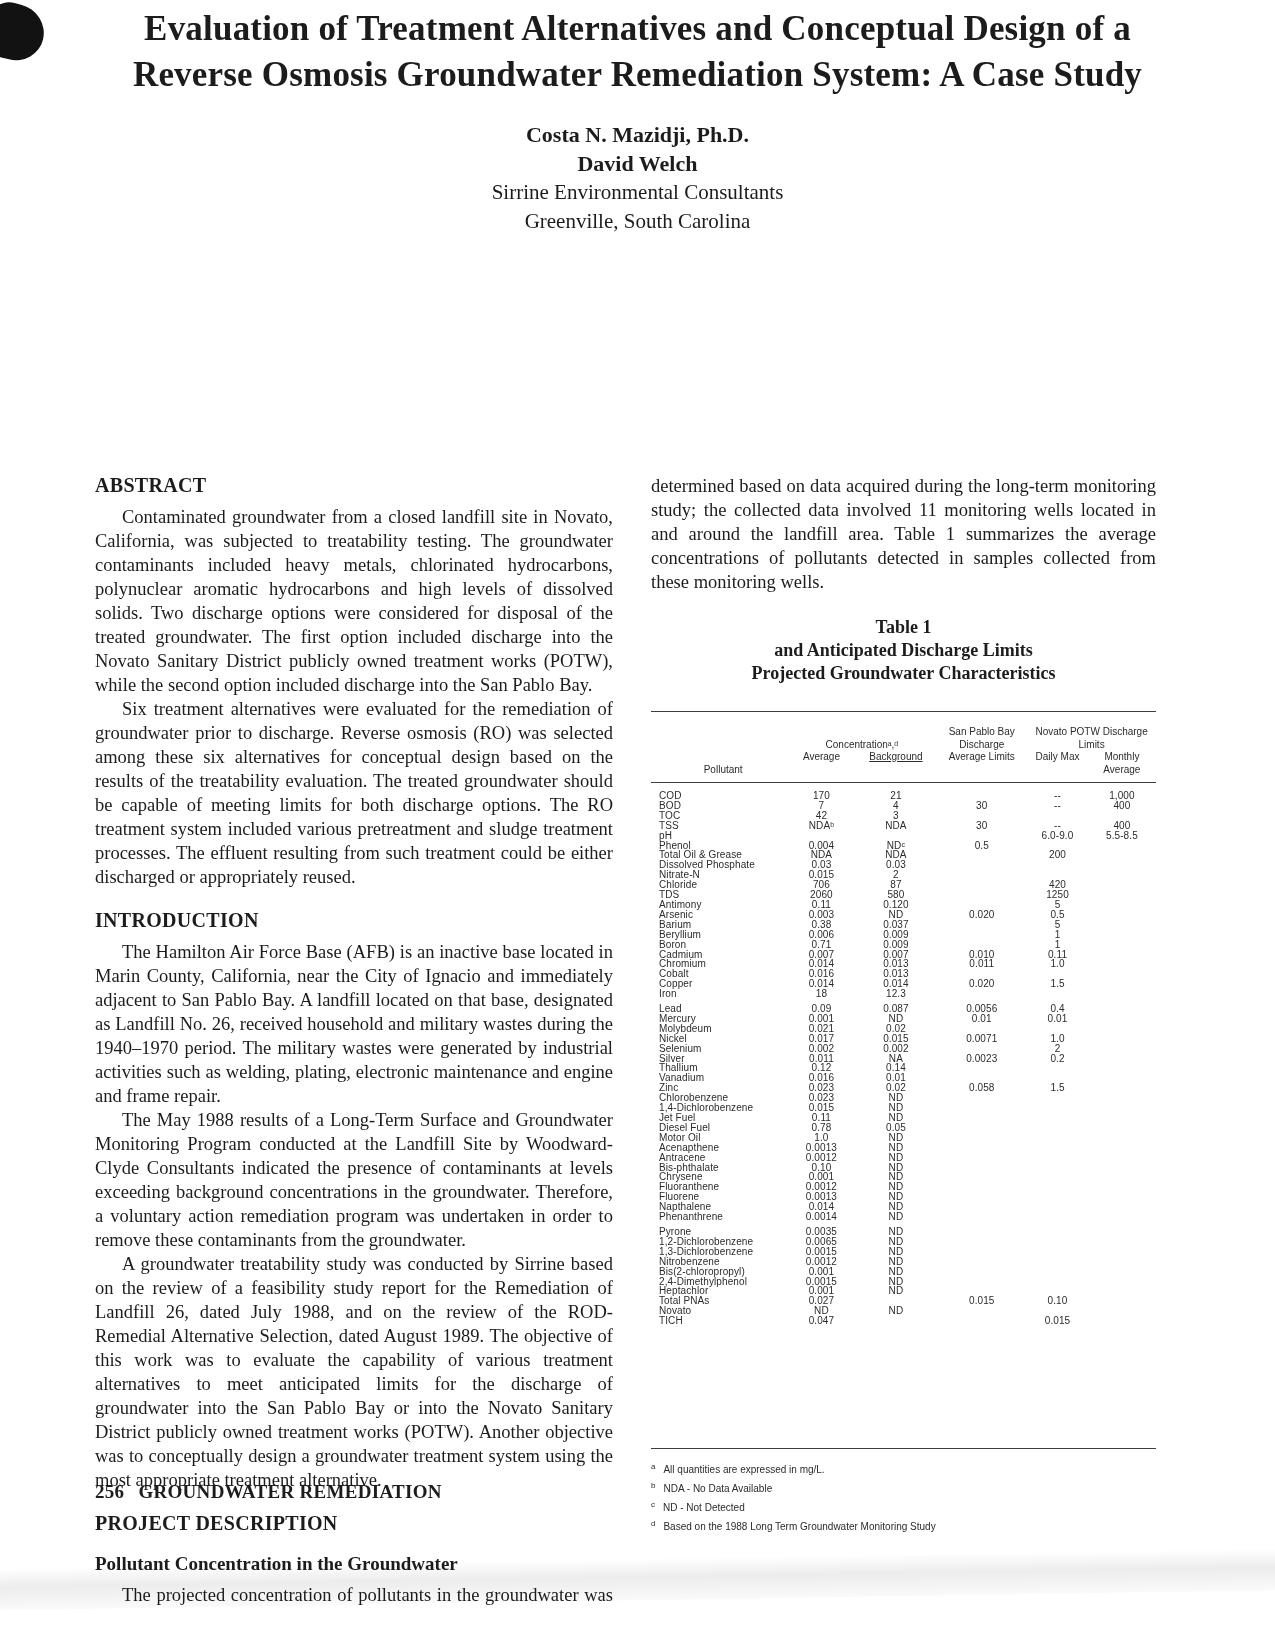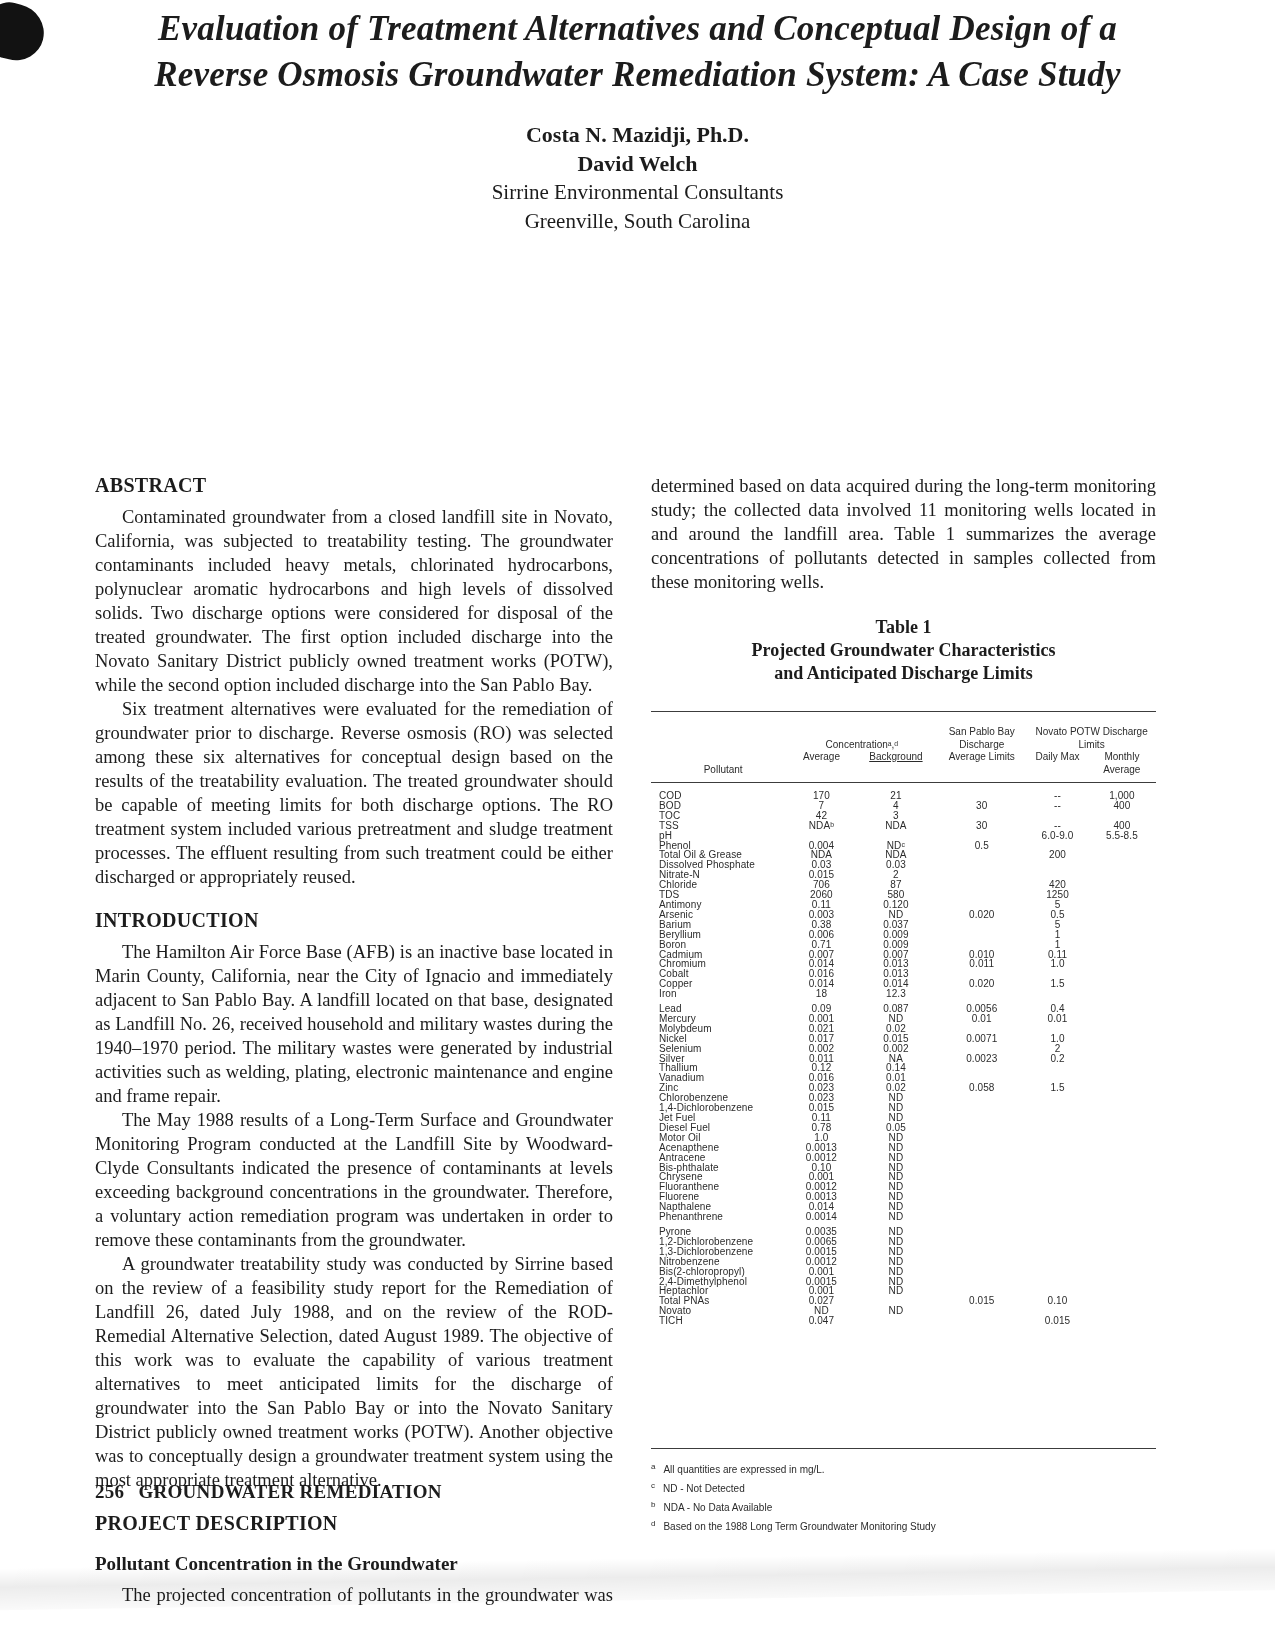--- a/index.html
+++ b/index.html
@@ -22,21 +22,21 @@
     background:linear-gradient(to bottom, rgba(0,0,0,0.00), rgba(0,0,0,0.075) 45%, rgba(0,0,0,0.02));
     transform:rotate(-0.9deg);
   }
   
   .title{
     margin:6px 70px 0 70px;
     text-align:center;
     font-size:35px;font-weight:bold;line-height:46px;
     letter-spacing:0.2px;
   }
-  .title span{display:block;font-style:italic;}
+  .title span{display:block;}
   .authors{
     margin-top:22px;text-align:center;line-height:29px;
   }
   .authors .name{font-size:22px;font-weight:bold;display:block;}
   .authors .affil{font-size:21px;display:block;}
   
   .columns{
     display:flex;
     margin:238px 95px 0 95px;
     gap:38px;
@@ -146,22 +146,22 @@
       <h2>PROJECT DESCRIPTION</h2>
       <h3>Pollutant Concentration in the Groundwater</h3>
       <p class="fulljust">The projected concentration of pollutants in the groundwater was</p>
     </div>
 
     <div class="col-right">
       <p class="lead">determined based on data acquired during the long-term monitoring study; the collected data involved 11 monitoring wells located in and around the landfill area. Table 1 summarizes the average concentrations of pollutants detected in samples collected from these monitoring wells.</p>
 
       <div class="tbl-title">
         <span>Table 1</span>
+        <span>and Anticipated Discharge Limits</span>
         <span>Projected Groundwater Characteristics</span>
-        <span>and Anticipated Discharge Limits</span>
       </div>
 
       <div class="tbl">
         <hr class="rule">
         <div class="hdr">
           <div class="h-pollutant">Pollutant</div>
           <div class="h-conc">Concentrationᵃ,ᵈ</div>
           <div class="h-avg">Average</div>
           <div class="h-bg">Background</div>
           <div class="h-spb1">San Pablo Bay</div>
@@ -606,22 +606,22 @@
                 <td class="c3"></td>
                 <td class="c4">0.015</td>
                 <td class="c5"></td>
               </tr>
             </tbody>
         </table>
         <div class="tbl-spacer"></div>
         <hr class="rule">
         <div class="footnotes">
           <div class="fn"><sup>a</sup><span>All quantities are expressed in mg/L.</span></div>
+          <div class="fn"><sup>b</sup><span>NDA - No Data Available</span></div>
           <div class="fn"><sup>c</sup><span>ND - Not Detected</span></div>
-          <div class="fn"><sup>b</sup><span>NDA - No Data Available</span></div>
           <div class="fn"><sup>d</sup><span>Based on the 1988 Long Term Groundwater Monitoring Study</span></div>
         </div>
       </div>
     </div>
 
   </div>
 
   <div class="page-footer">
     <span class="num">256</span><span>GROUNDWATER REMEDIATION</span>
   </div>

